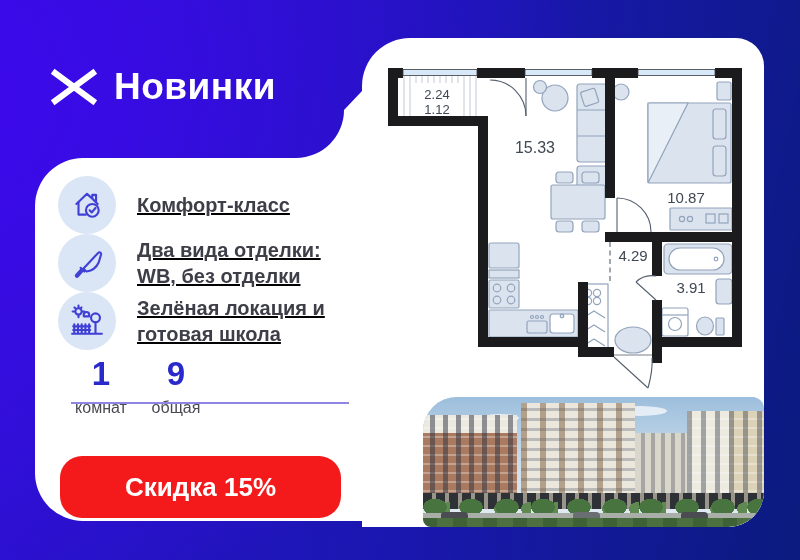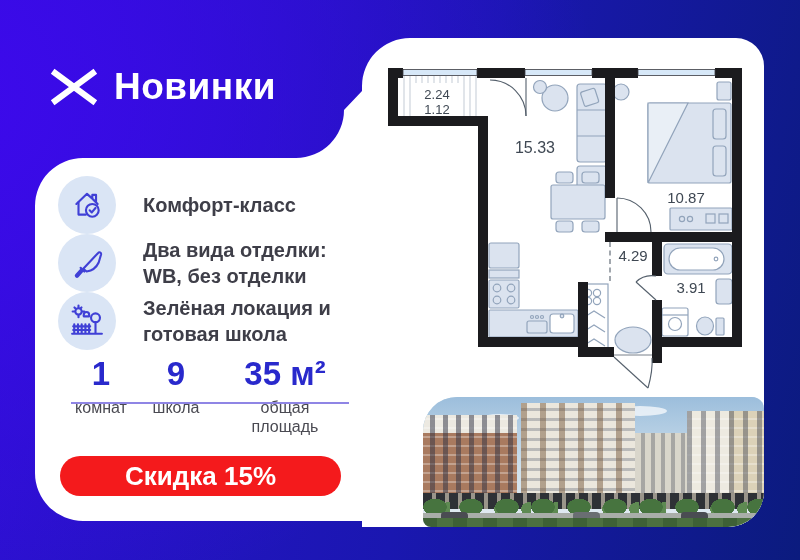--- a/index.html
+++ b/index.html
@@ -17,36 +17,36 @@
   .white-shape{ position:absolute; inset:0; z-index:1; pointer-events:none; }
   .content{ position:absolute; inset:0; z-index:2; }
 
   
   .logo{ position:absolute; left:48px; top:66px; display:flex; align-items:center; gap:14px; }
   .logo-x{ width:52px; height:38px; }
   .logo-text{ color:#fff; font-size:37px; font-weight:bold; letter-spacing:.5px; }
 
   
   .features{ position:absolute; left:58px; top:176px; display:flex; flex-direction:column; }
-  .feature{ display:flex; align-items:center; gap:27px; height:58px; }
+  .feature{ display:flex; align-items:center; gap:21px; height:58px;text-decoration:underline; }
   .ficon{ flex:0 0 58px; width:58px; height:58px; border-radius:50%; background:#DAE5F5;
           display:flex; align-items:center; justify-content:center; }
   .ficon svg{ width:34px; height:34px; stroke:#4040D6; fill:none; stroke-width:2; stroke-linecap:round; stroke-linejoin:round; }
   .ftext{ width:212px; font-size:20px; font-weight:bold; color:#3E3E48; line-height:26px; }
 
   
   .stats{ position:absolute; left:65px; top:354px; width:290px; display:grid; grid-template-columns:72px 78px 140px; }
   .stat{ text-align:center; }
   .stat-value{ font-size:33px; line-height:40px; font-weight:bold; color:#2929CC; }
   .stat-line{ position:absolute; left:6px; top:48px; width:278px; height:2px; background:#8F85E5; }
   .stat-label{ margin-top:4px; font-size:16px; line-height:19px; color:#4A4A52; }
   .stat-label span{ display:block; max-width:92px; margin:0 auto; }
 
   
-  .discount{ position:absolute; left:60px; top:456px; width:281px; height:40px; border:none;
+  .discount{ position:absolute; left:60px; top:456px; width:281px; height:62px; border:none;
     border-radius:22px; background:#F41A1C; color:#fff; font-family:inherit;
     font-size:26px; font-weight:bold; cursor:pointer; }
 
   
   .plan{ position:absolute; left:386px; top:58px; width:360px; height:336px; }
   .plan text{ font-family:"Liberation Sans","DejaVu Sans",sans-serif; fill:#3F4853; }
 
   
   .photo{ position:absolute; left:423px; top:397px; width:341px; height:130px;
     border-radius:34px 12px 36px 8px; overflow:hidden; background:#BFD6E6; }
@@ -151,27 +151,21 @@
     <div class="stats">
       <div class="stat">
         <div class="stat-value">1</div>
         <div class="stat-label">
             <span>комнат</span>
           </div>
       </div>
       <div class="stat">
         <div class="stat-value">9</div>
         <div class="stat-label">
-            <span>школа</span>
-          </div>
-      </div>
-      <div class="stat">
-        <div class="stat-value">35 м²</div>
-        <div class="stat-label">
-            <span>общая площадь</span>
+            <span>общая</span>
           </div>
       </div>
       <div class="stat-line"></div>
     </div>
 
     <button class="discount">Скидка 15%</button>
 
     <svg class="plan" viewBox="0 0 360 336">
 
       <g stroke="#C3CBD5" stroke-width="1">

